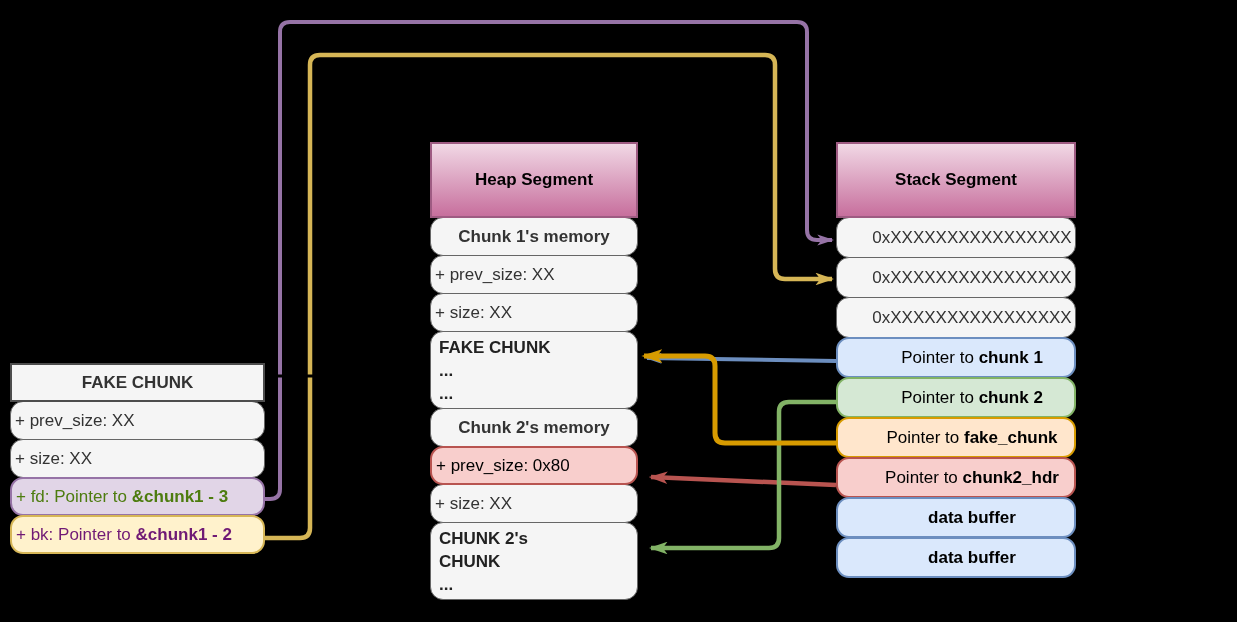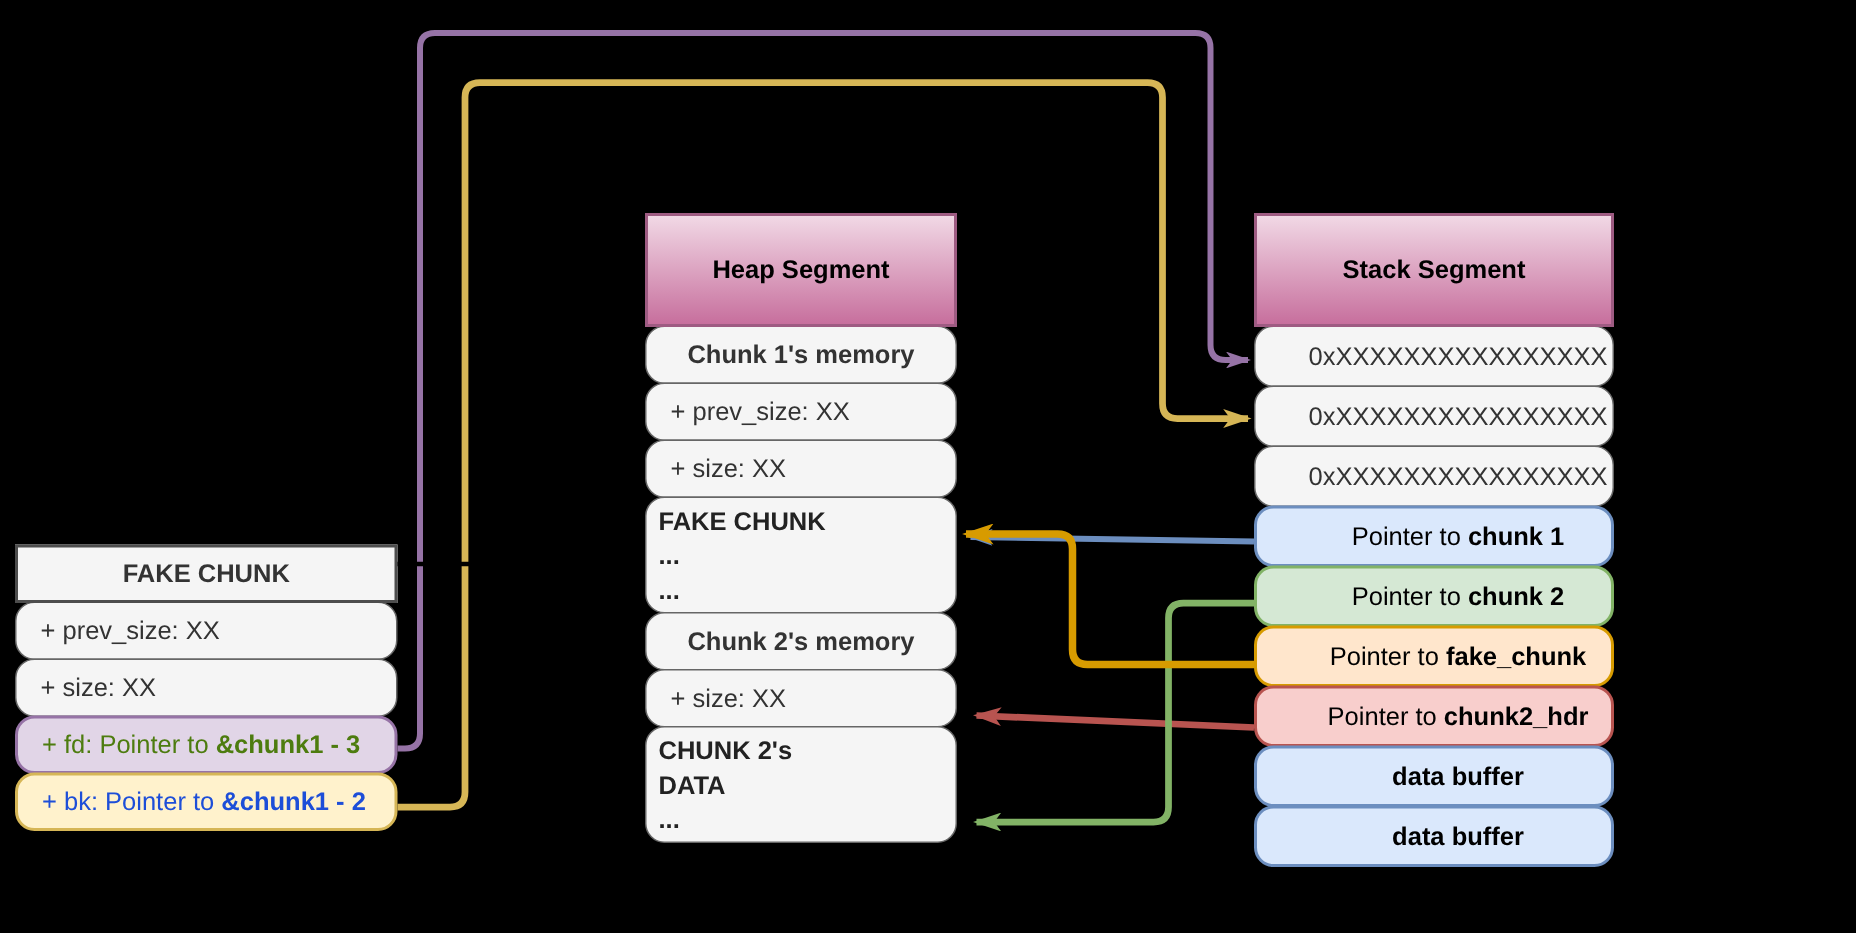--- a/index.html
+++ b/index.html
@@ -21,32 +21,32 @@
 
   .h39 { height:39px; } .h41 { height:41px;padding-left:32px; }
   .h76 { height:76px; } .h78 { height:78px; }
 
   .hdr   { justify-content:center; font-weight:bold; border:2px solid #4d4d4d; z-index:1; }
   .seg-hdr {
     justify-content:center; font-weight:bold; color:#000;
     background:linear-gradient(var(--hdrTop), var(--hdrBottom));
     border:2px solid var(--hdrBorder); z-index:1;
   }
-  .field   { padding-left:16px; }
+  .field   { padding-left:4px; }
   .subhead { justify-content:center; font-weight:bold; }
   .center  { justify-content:center; }
   .boldtxt { font-weight:bold; color:#000; }
   .block {
     flex-direction:column; align-items:flex-start; justify-content:center;
     padding-left:8px; font-weight:bold; line-height:23px; color:#222;
   }
   .bseg { font-weight:bold; }
 
   .purple { background:var(--purpleFill); border:2px solid var(--purpleStroke); color:#4d7c0f; z-index:2; }
-  .yellow { background:var(--yellowFill); border:2px solid var(--yellowStroke); color:#1d4ed8; z-index:2; }
+  .yellow { background:var(--yellowFill); border:2px solid var(--yellowStroke); color:#701a75; z-index:2; }
   .blue   { background:var(--blueFill);   border:2px solid var(--blueStroke);   color:#000; z-index:2; }
   .green  { background:var(--greenFill);  border:2px solid var(--greenStroke);  color:#000; z-index:2; }
   .orange { background:var(--orangeFill); border:2px solid var(--orangeStroke); color:#000; z-index:2; }
   .red    { background:var(--redFill);    border:2px solid var(--redStroke);    color:#000; z-index:2; }
 </style>
 </head>
 <body>
 
 <div class="canvas">
 
@@ -78,26 +78,29 @@
       <span>+ size: XX</span>
     </div>
     <div class="row block h78">
       <span>FAKE CHUNK</span>
       <span>...</span>
       <span>...</span>
     </div>
     <div class="row subhead h39">
       <span>Chunk 2's memory</span>
     </div>
+    <div class="row field red h39">
+      <span>+ prev_size: 0x80</span>
+    </div>
     <div class="row field h39">
       <span>+ size: XX</span>
     </div>
     <div class="row block h78">
       <span>CHUNK 2's</span>
-      <span>DATA</span>
+      <span>CHUNK</span>
       <span>...</span>
     </div>
   </div>
 
   <div class="mem-table" style="left:836px; top:142px; width:240px;">
     <div class="row seg-hdr h76">Stack Segment</div>
     <div class="row center h41">
       <span>0xXXXXXXXXXXXXXXXX</span>
     </div>
     <div class="row center h41">

